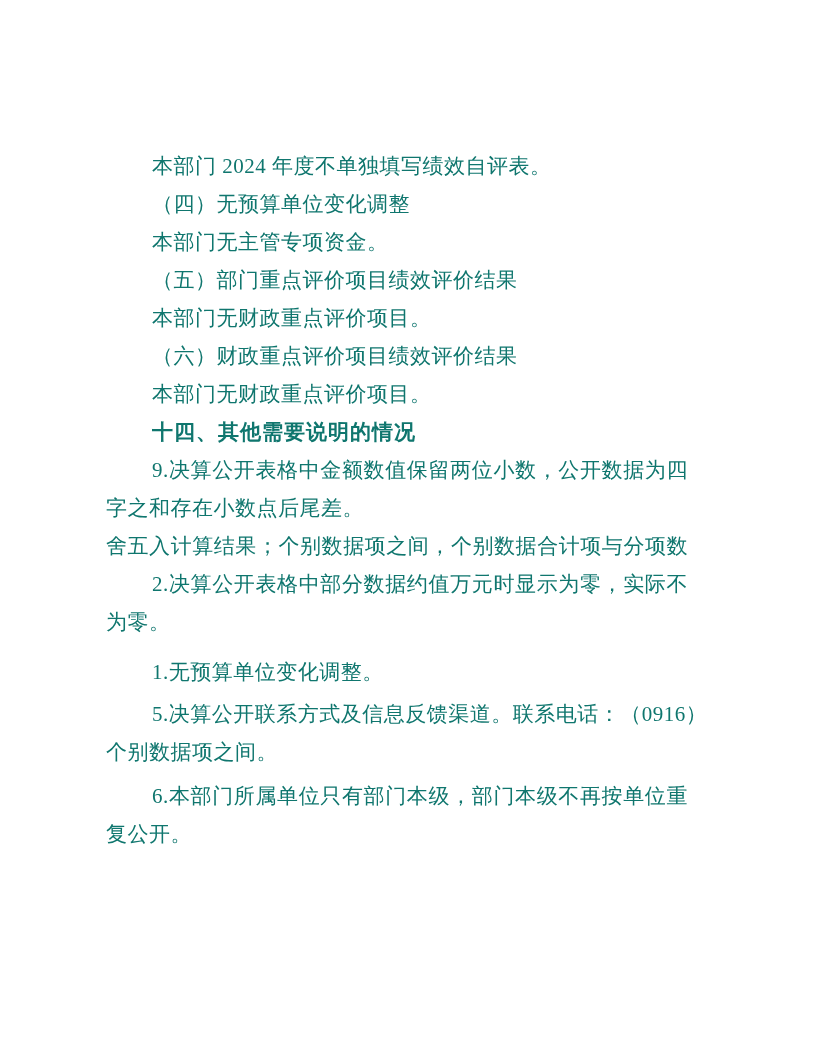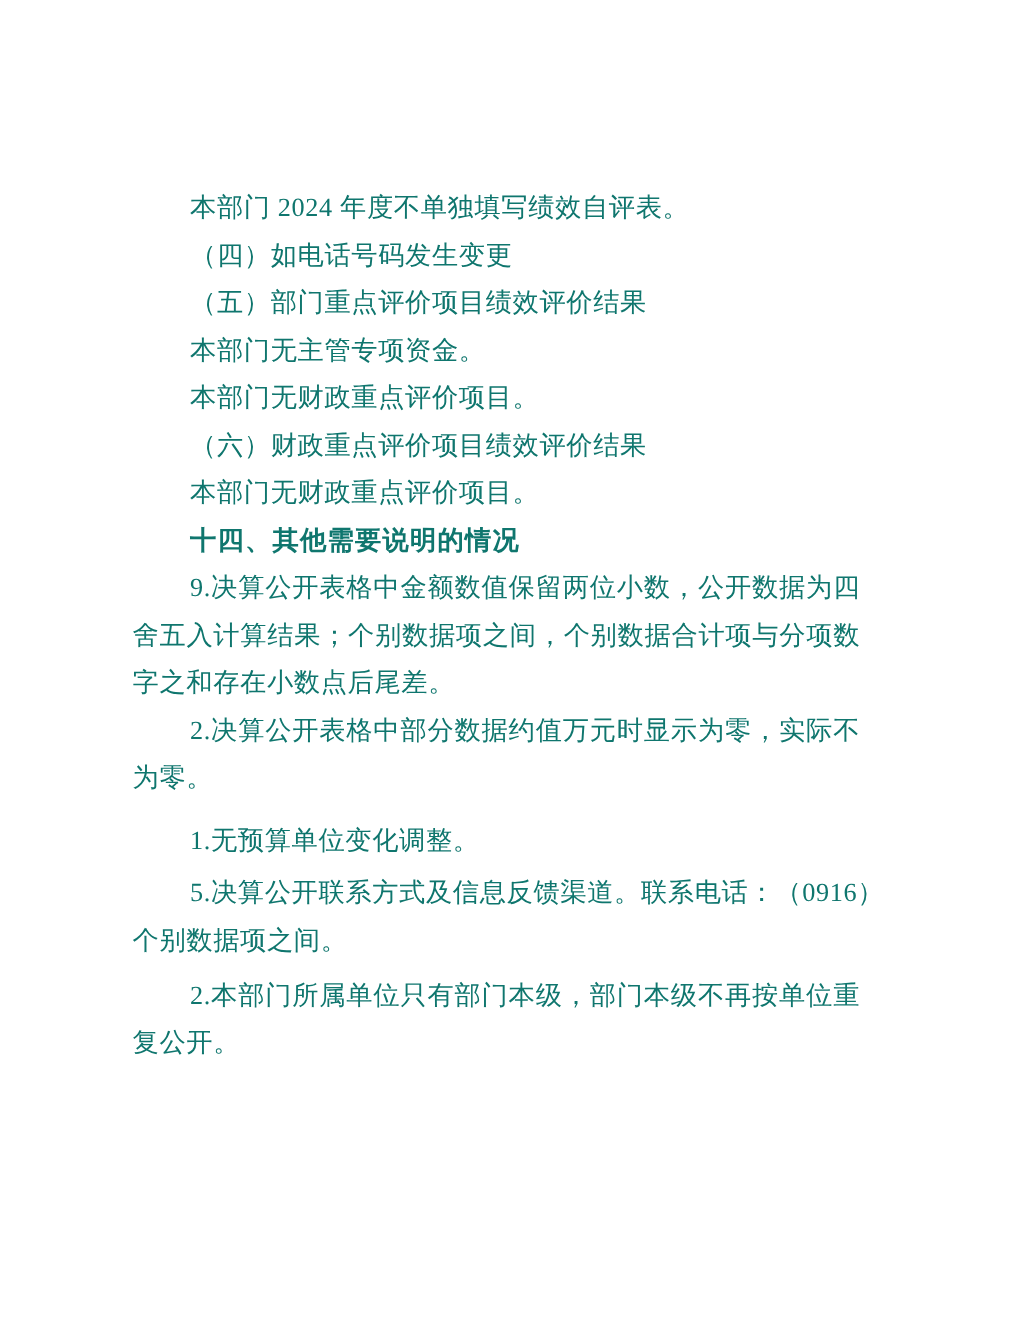--- a/index.html
+++ b/index.html
@@ -37,86 +37,86 @@
     
     text-align-last: justify;
   }
   .line.last {
     text-align-last: left;
   }
   .line.first {
     text-indent: 46px;
   }
   .para.heading .line {
-    font-family: Liberation Serif, serif;
+    font-family: Liberation Sans, sans-serif;
     font-weight: 700;
     letter-spacing: 1px;
   }
   .para.gap-lg { margin-top: 12px; }
   .para.gap-sm { margin-top: 4px; }
   .para.gap-md { margin-top: 6px; }
 </style>
 </head>
 <body>
 
 <div class="page">
   <div class="content">
 
     <div class="para">
       <div class="line first last">本部门 2024 年度不单独填写绩效自评表。</div>
     </div>
 
     <div class="para">
-      <div class="line first last">（四）如电话号码发生变更</div>
+      <div class="line first last">（四）无预算单位变化调整</div>
+    </div>
+
+    <div class="para">
+      <div class="line first last">本部门无主管专项资金。</div>
     </div>
 
     <div class="para">
       <div class="line first last">（五）部门重点评价项目绩效评价结果</div>
-    </div>
-
-    <div class="para">
-      <div class="line first last">本部门无主管专项资金。</div>
     </div>
 
     <div class="para">
       <div class="line first last">本部门无财政重点评价项目。</div>
     </div>
 
     <div class="para">
       <div class="line first last">（六）财政重点评价项目绩效评价结果</div>
     </div>
 
     <div class="para">
       <div class="line first last">本部门无财政重点评价项目。</div>
     </div>
 
     <div class="para heading">
       <div class="line first last">十四、其他需要说明的情况</div>
     </div>
 
     <div class="para">
       <div class="line first">9.决算公开表格中金额数值保留两位小数，公开数据为四</div>
+      <div class="line last">字之和存在小数点后尾差。</div>
       <div class="line">舍五入计算结果；个别数据项之间，个别数据合计项与分项数</div>
-      <div class="line last">字之和存在小数点后尾差。</div>
     </div>
 
     <div class="para">
       <div class="line first">2.决算公开表格中部分数据约值万元时显示为零，实际不</div>
       <div class="line last">为零。</div>
     </div>
 
 
     <div class="para gap-lg">
       <div class="line first last">1.无预算单位变化调整。</div>
     </div>
 
     <div class="para gap-sm">
       <div class="line first">5.决算公开联系方式及信息反馈渠道。联系电话：（0916）</div>
       <div class="line last">个别数据项之间。</div>
     </div>
 
     <div class="para gap-md">
-      <div class="line first">2.本部门所属单位只有部门本级，部门本级不再按单位重</div>
+      <div class="line first">6.本部门所属单位只有部门本级，部门本级不再按单位重</div>
       <div class="line last">复公开。</div>
     </div>
 
   </div>
 </div>
 
 </body></html>

